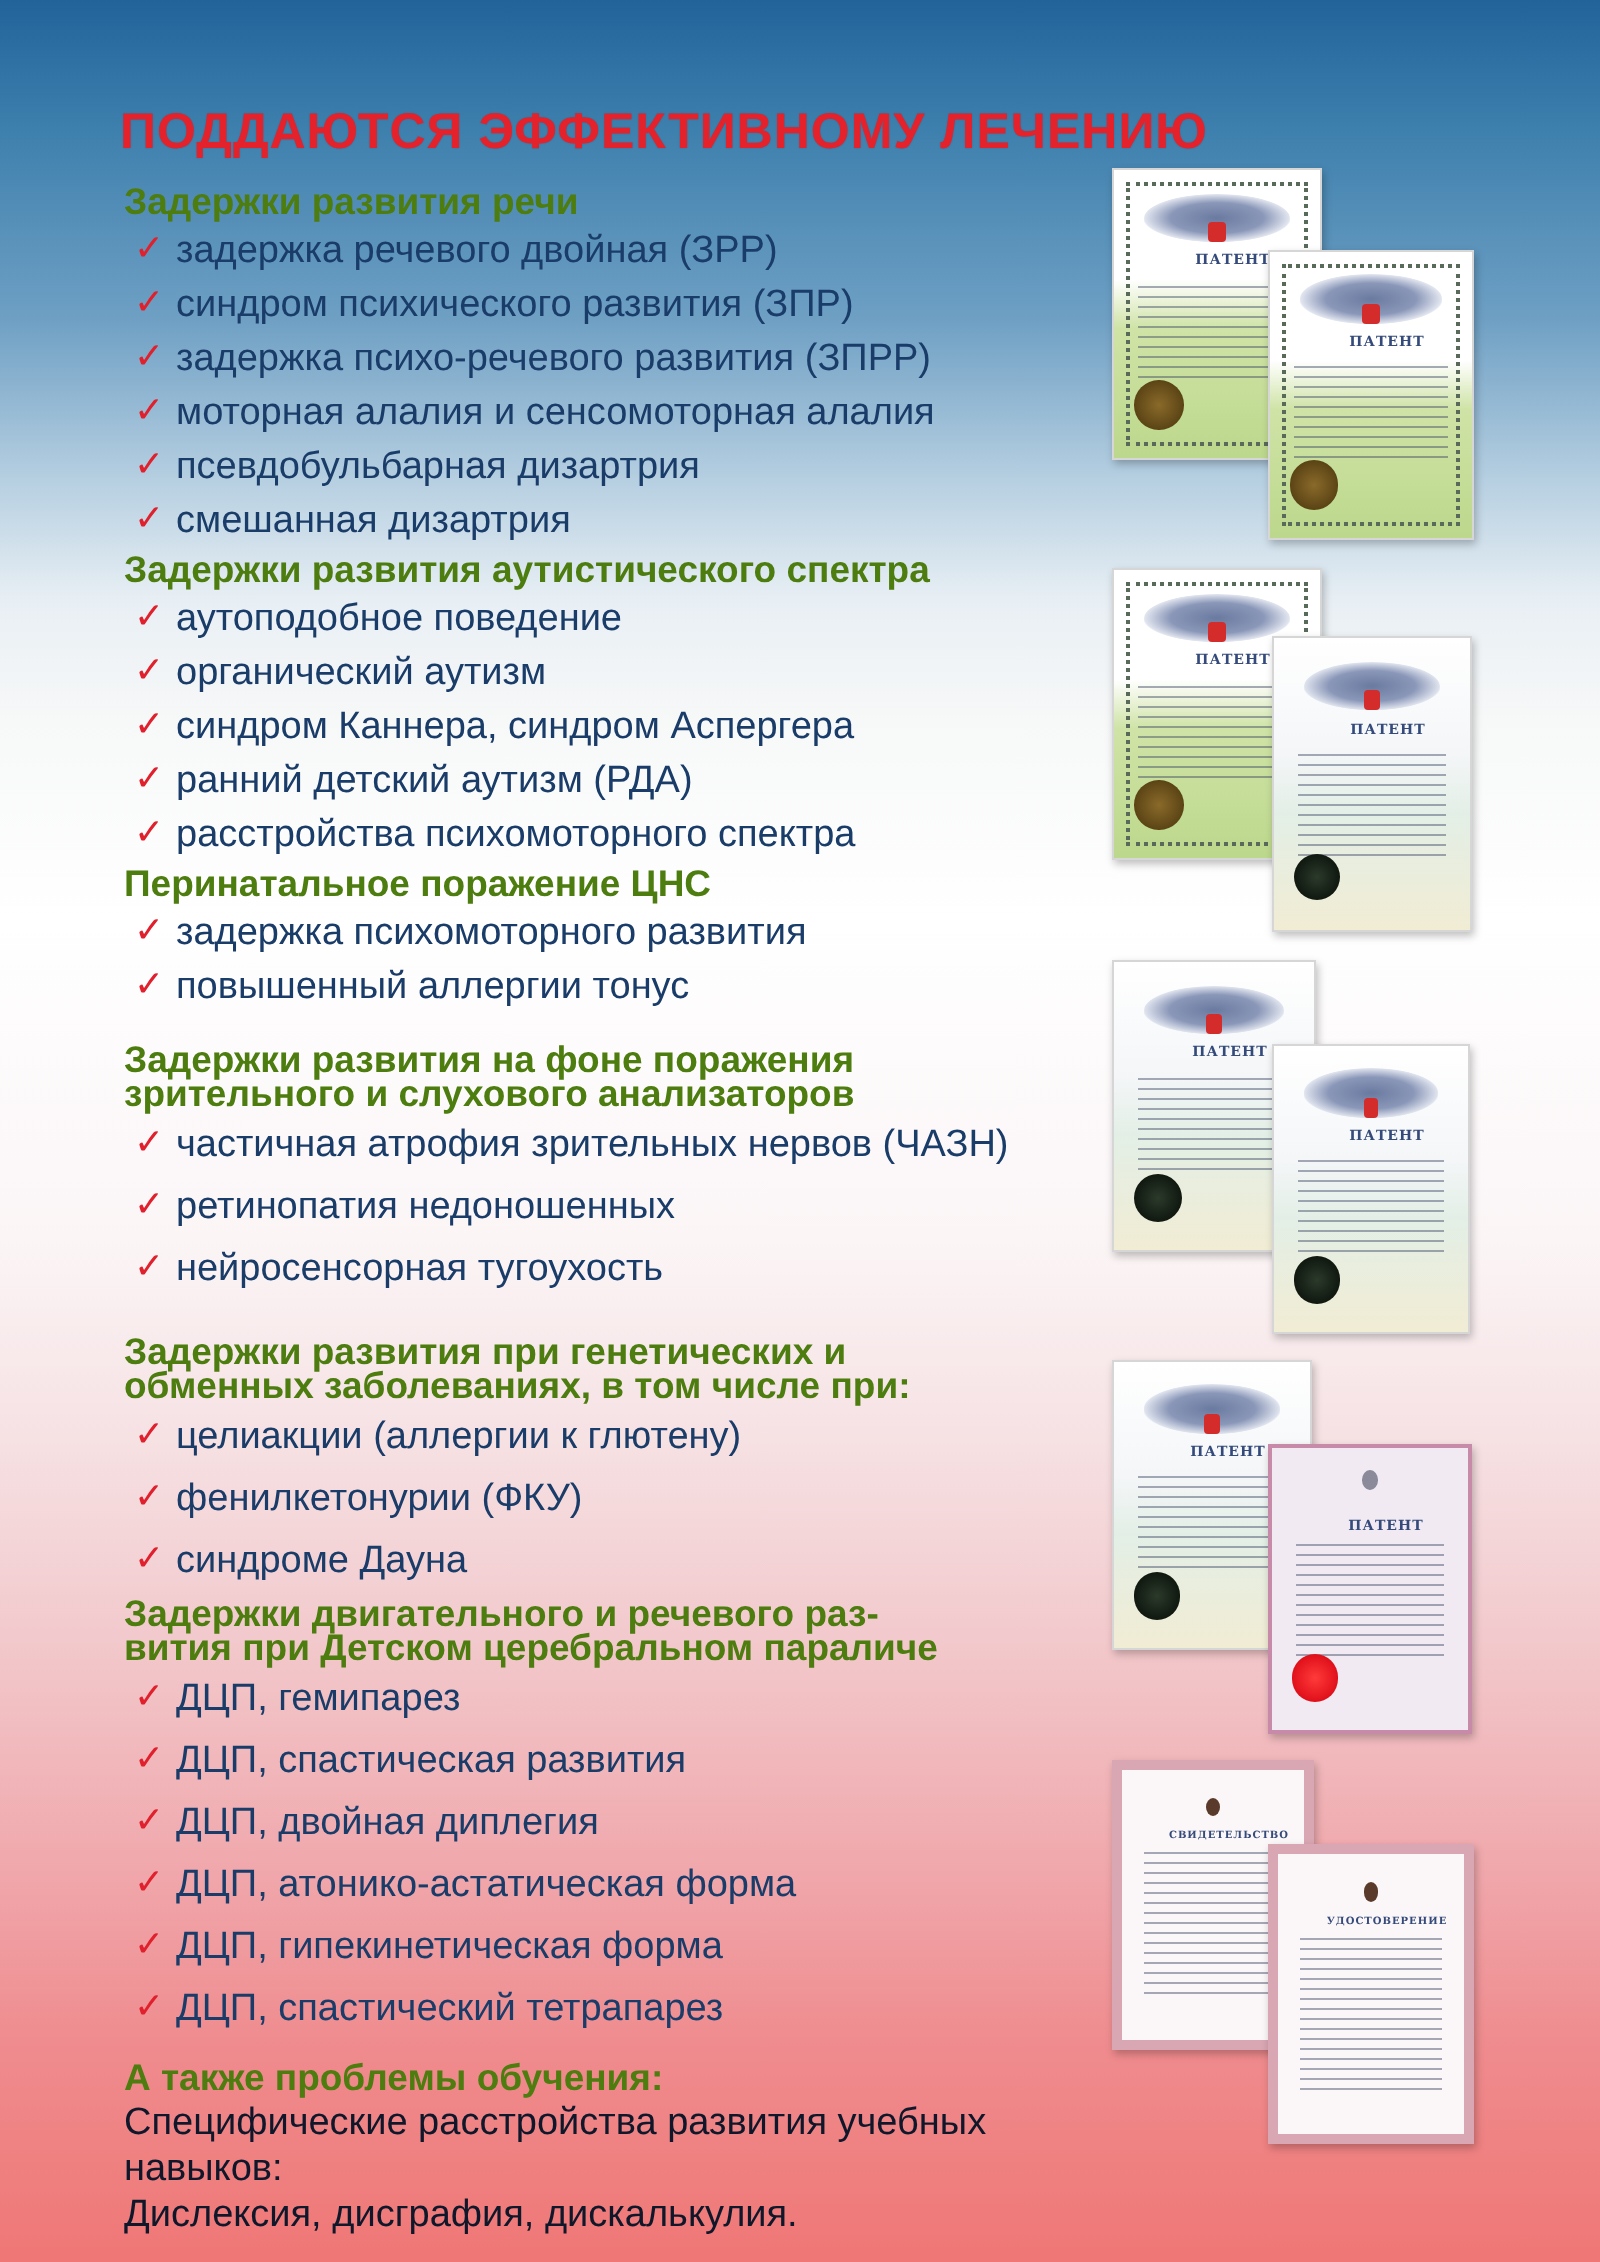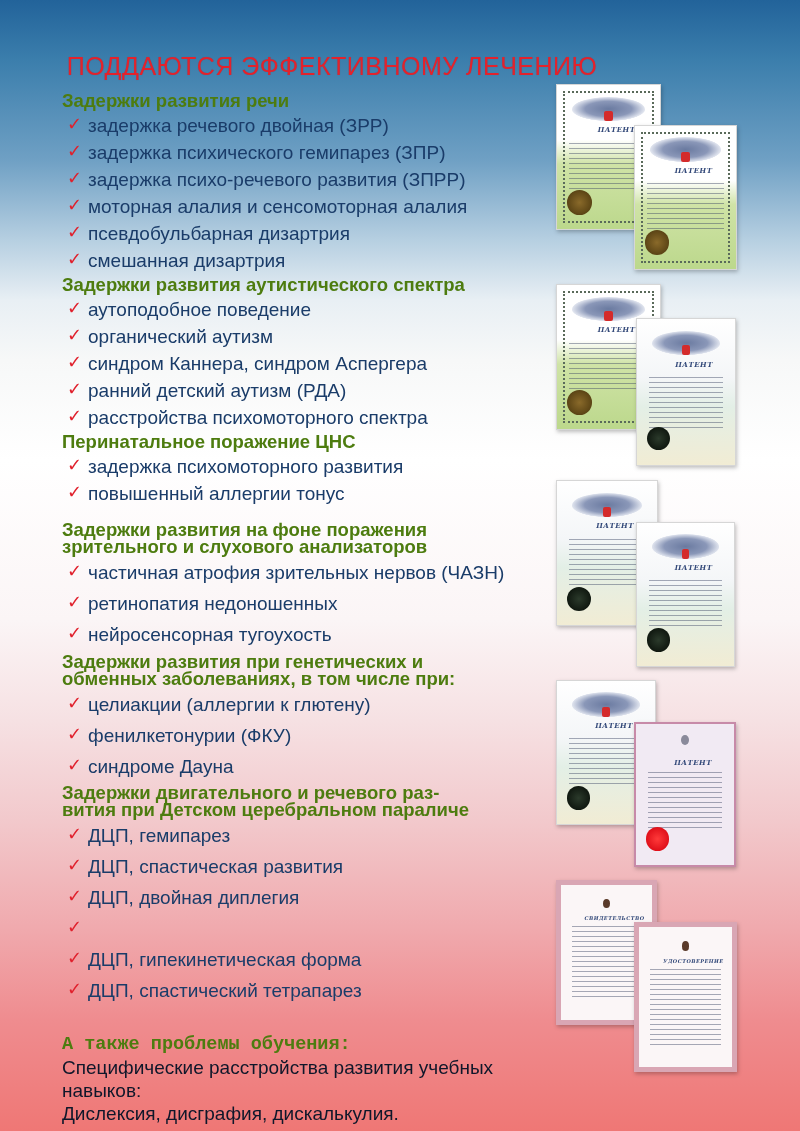--- a/index.html
+++ b/index.html
@@ -18,21 +18,21 @@
         #fbf5f6 620px,
         #f6e1e3 720px,
         #f2c9cc 820px,
         #f0a9ad 930px,
         #ef8c8f 1020px,
         #ef7775 1131px);
     }
     .title {
       position: absolute; left: 0; width: 664px; top: 52px;
       text-align: center;
-      font-size: 25px; font-weight: normal; letter-spacing: 0.5px;
+      font-size: 25px; font-weight: bold; letter-spacing: 0.5px;
       color: #e3222c;
       text-shadow: 0 0 1px rgba(0,0,0,0.15);
     }
     .content {
       position: absolute; left: 62px; top: 90px; width: 490px;
     }
     .heading {
       color: #4d7c0f; font-weight: bold; font-size: 18.5px; line-height: 22px;
     }
     .heading.two-line { line-height: 17px; }
@@ -41,42 +41,42 @@
       display: flex; align-items: center;
       color: #1a3c69; font-size: 19px; height: 27px;
       padding-left: 5px;
     }
     .item.tall { height: 31px; }
     .check {
       color: #e0202c; font-size: 18px; width: 21px; flex: 0 0 21px;
       transform: translateY(-2px);
     }
     .sec-autism { margin-top: 0; }
-    .footer-heading { margin-top: 28px; font-family: Liberation Mono, monospace; }
+    .footer-heading { margin-top: 8px; }
     .footer-text { color: #0f172a; font-size: 19px; line-height: 23px; }
 
     
     .cert {
       position: absolute; border: 1px solid #d6d6d6;
       box-shadow: 1px 2px 4px rgba(0,0,0,0.25);
       overflow: hidden;
     }
     .cert .crest {
       position: absolute; left: 15%; right: 15%; top: 8%; height: 17%;
       border-radius: 50% 50% 40% 40%;
       background: radial-gradient(ellipse at center, #6a7aa0 0%, #8a97b8 45%, rgba(180,190,215,0.4) 70%, transparent 72%);
     }
     .cert .emblem {
       position: absolute; left: 46%; top: 18%; width: 8%; height: 7%;
       background: #d42b2b; border-radius: 2px;
     }
     .cert .label {
       position: absolute; left: 16px; right: 0; top: 28%;
       text-align: center; font-family: "DejaVu Serif", serif;
-      font-weight: bold; font-size: 7px; color: #344a7a; letter-spacing: 0.5px; font-style: italic;
+      font-weight: bold; font-size: 7px; color: #344a7a; letter-spacing: 0.5px;
     }
     .cert .lines {
       position: absolute; left: 12%; right: 12%; top: 40%; height: 35%;
       background: repeating-linear-gradient(to bottom, rgba(60,70,100,0.45) 0 1px, transparent 1px 5px);
     }
     .cert .seal {
       position: absolute; left: 10%; bottom: 10%; width: 24%; aspect-ratio: 1/1;
       border-radius: 50%;
     }
     .cert.green { background: linear-gradient(to bottom, #ffffff 0%, #ffffff 38%, #cfe3a6 55%, #bcd88c 100%); }
@@ -101,21 +101,21 @@
 <div class="content">
 
   <div class="heading">Задержки развития речи</div>
   <ul class="items">
     <li class="item">
         <span class="check">✓</span>
         <span>задержка речевого двойная (ЗРР)</span>
       </li>
     <li class="item">
         <span class="check">✓</span>
-        <span>задержка психического гемипарез (ЗПР)</span>
+        <span>синдром психического развития (ЗПР)</span>
       </li>
     <li class="item">
         <span class="check">✓</span>
         <span>задержка психо-речевого развития (ЗПРР)</span>
       </li>
     <li class="item">
         <span class="check">✓</span>
         <span>моторная алалия и сенсомоторная алалия</span>
       </li>
     <li class="item">
@@ -176,21 +176,21 @@
     <li class="item tall">
         <span class="check">✓</span>
         <span>ретинопатия недоношенных</span>
       </li>
     <li class="item tall">
         <span class="check">✓</span>
         <span>нейросенсорная тугоухость</span>
       </li>
   </ul>
 
-  <div class="heading two-line" style="margin-top:3px">
+  <div class="heading two-line" style="margin-top:17px">
     <div>Задержки развития при генетических и</div>
     <div>обменных заболеваниях, в том числе при:</div>
   </div>
   <ul class="items" style="margin-top:2px">
     <li class="item tall">
         <span class="check">✓</span>
         <span>целиакции (аллергии к глютену)</span>
       </li>
     <li class="item tall">
         <span class="check">✓</span>
@@ -214,20 +214,21 @@
     <li class="item tall">
         <span class="check">✓</span>
         <span>ДЦП, спастическая развития</span>
       </li>
     <li class="item tall">
         <span class="check">✓</span>
         <span>ДЦП, двойная диплегия</span>
       </li>
     <li class="item tall">
         <span class="check">✓</span>
+        <span>ДЦП, атонико-астатическая форма</span>
       </li>
     <li class="item tall">
         <span class="check">✓</span>
         <span>ДЦП, гипекинетическая форма</span>
       </li>
     <li class="item tall">
         <span class="check">✓</span>
         <span>ДЦП, спастический тетрапарез</span>
       </li>
   </ul>

